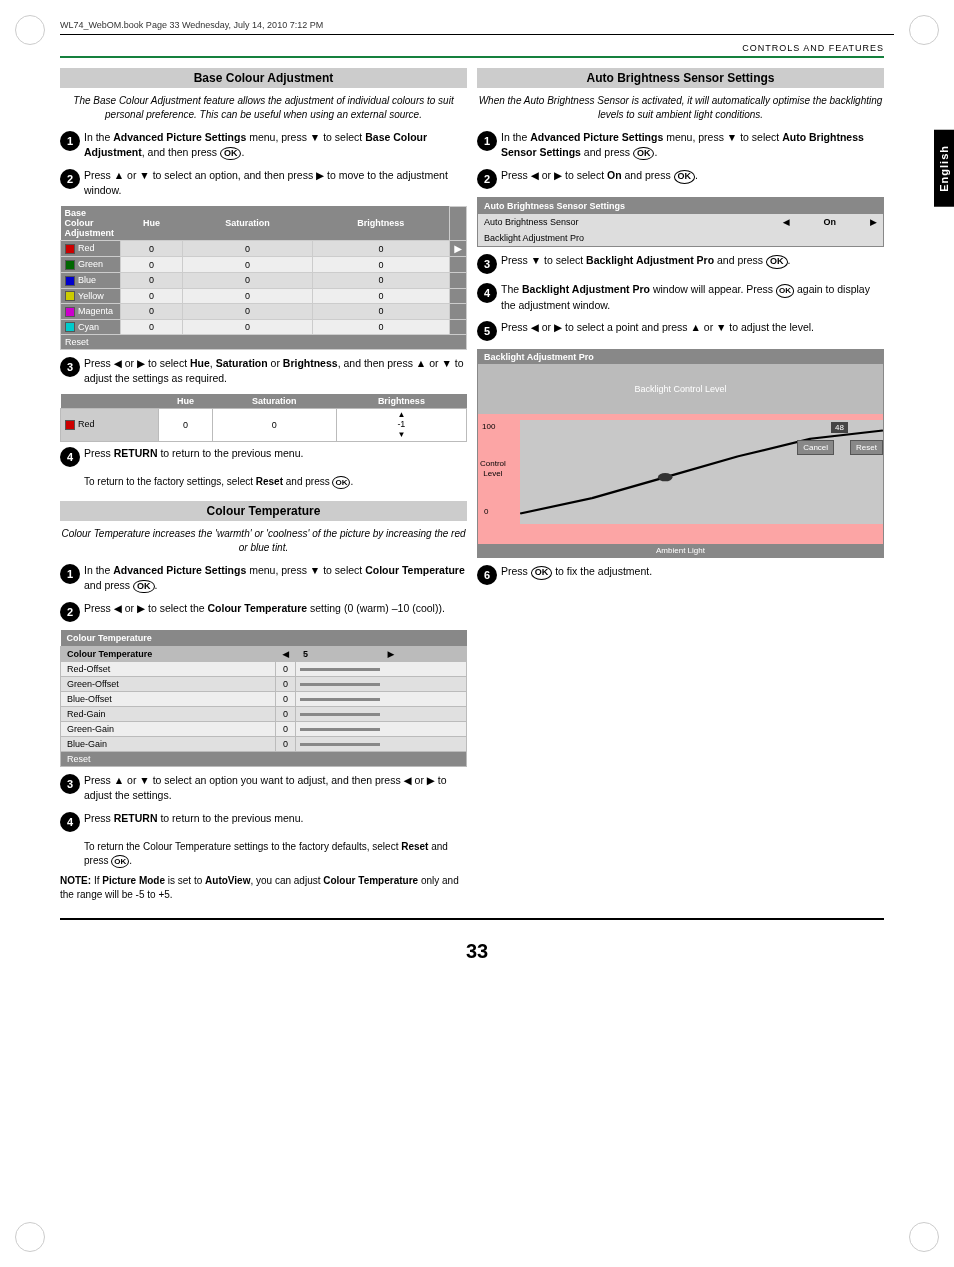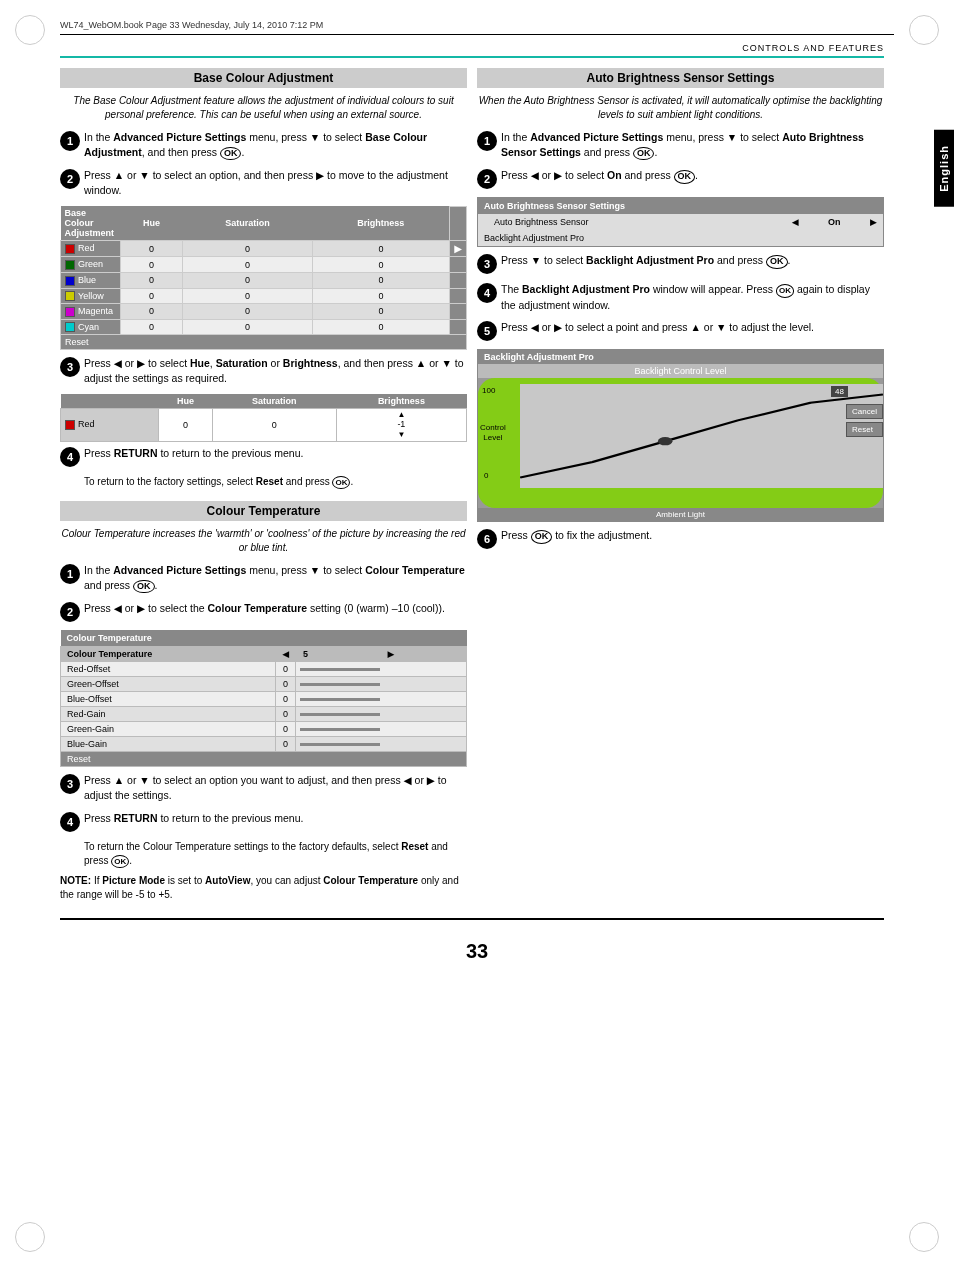--- a/index.html
+++ b/index.html
@@ -58,21 +58,21 @@
       font-size: 11px;
       font-weight: bold;
       letter-spacing: 1px;
     }
     
     .section-header-right {
       text-align: right;
       font-size: 9px;
       letter-spacing: 1px;
       text-transform: uppercase;
-      border-bottom: 2px solid #14b8a6;
+      border-bottom: 2px solid #15803d;
       padding-bottom: 3px;
       margin-bottom: 10px;
       margin-left: 40px;
       margin-right: 50px;
     }
     
     .main-content {
       display: flex;
       gap: 10px;
       margin-left: 40px;
@@ -230,21 +230,21 @@
     .backlight-title-bar {
       background: #888;
       color: #fff;
       padding: 2px 6px;
       font-size: 9px;
       font-weight: bold;
     }
     .backlight-subtitle {
       background: #bbb;
       color: #fff;
-      padding: 2px 6px;
+      padding: 20px 6px;
       font-size: 9px;
       text-align: center;
     }
     
     .note-box {
       font-size: 10px;
       line-height: 1.4;
       margin: 6px 0;
     }
     
@@ -542,21 +542,21 @@
             Press ◀ or ▶ to select <b>On</b> and press <span class="ok-circle">OK</span>.
           </div>
         </div>
 
         <table class="abs-table">
           <tbody>
               <tr>
             <th colspan="4">Auto Brightness Sensor Settings</th>
           </tr>
           <tr style="background:#ddd;">
-            <td style="padding:3px 16px;">Auto Brightness Sensor</td>
+            <td style="padding:3px 6px;">Auto Brightness Sensor</td>
             <td style="text-align:center;width:16px;">◀</td>
             <td style="text-align:center;font-weight:bold;">On</td>
             <td style="text-align:center;width:16px;">▶</td>
           </tr>
           <tr style="background:#ccc;">
             <td colspan="4" style="padding:3px 6px;">Backlight Adjustment Pro</td>
           </tr>
         </tbody>
           </table>
 
@@ -577,38 +577,38 @@
         <div class="step">
           <div class="step-num">5</div>
           <div class="step-text">
             Press ◀ or ▶ to select a point and press ▲ or ▼ to adjust the level.
           </div>
         </div>
 
         <div class="backlight-container">
           <div class="backlight-title-bar">Backlight Adjustment Pro</div>
           <div class="backlight-subtitle">Backlight Control Level</div>
-          <div style="display:flex;background:#84cc16;border-radius:17px;">
+          <div style="display:flex;background:#fca5a5;">
 
             <div style="width:42px;position:relative;padding:6px 0;">
               <span style="font-size:8px;position:absolute;top:8px;left:4px;">100</span>
               <span style="font-size:8px;position:absolute;top:45px;left:2px;line-height:1.2;text-align:center;">Control<br>Level</span>
               <span style="font-size:8px;position:absolute;bottom:28px;left:6px;">0</span>
             </div>
 
             <div style="flex:1;background:#c8c8c8;position:relative;height:104px;margin:6px 0 20px 0;">
 
               <div style="position:absolute;top:2px;right:35px;background:#444;color:#fff;font-size:8px;padding:1px 4px;">48</div>
 
               <svg style="position:absolute;top:0;left:0;width:100%;height:100%;" viewBox="0 0 200 100" preserveAspectRatio="none">
                 <polyline points="0,90 40,75 80,55 120,35 160,18 200,10" fill="none" stroke="#000" stroke-width="2"></polyline>
                 <circle cx="80" cy="55" r="4" fill="#333"></circle>
               </svg>
 
-              <div style="position:absolute;right:0;top:20px;display:flex;flex-direction:column;gap:3px;">
+              <div style="position:absolute;right:0;top:20px;display:flex;flex-direction:row;gap:16px;">
                 <div style="background:#888;color:#fff;font-size:8px;padding:2px 5px;border:1px solid #555;">Cancel</div>
                 <div style="background:#888;color:#fff;font-size:8px;padding:2px 5px;border:1px solid #555;">Reset</div>
               </div>
             </div>
           </div>
 
           <div style="text-align:center;background:#888;color:#fff;font-size:8px;padding:2px;">Ambient Light</div>
         </div>
 
         <div class="step">

